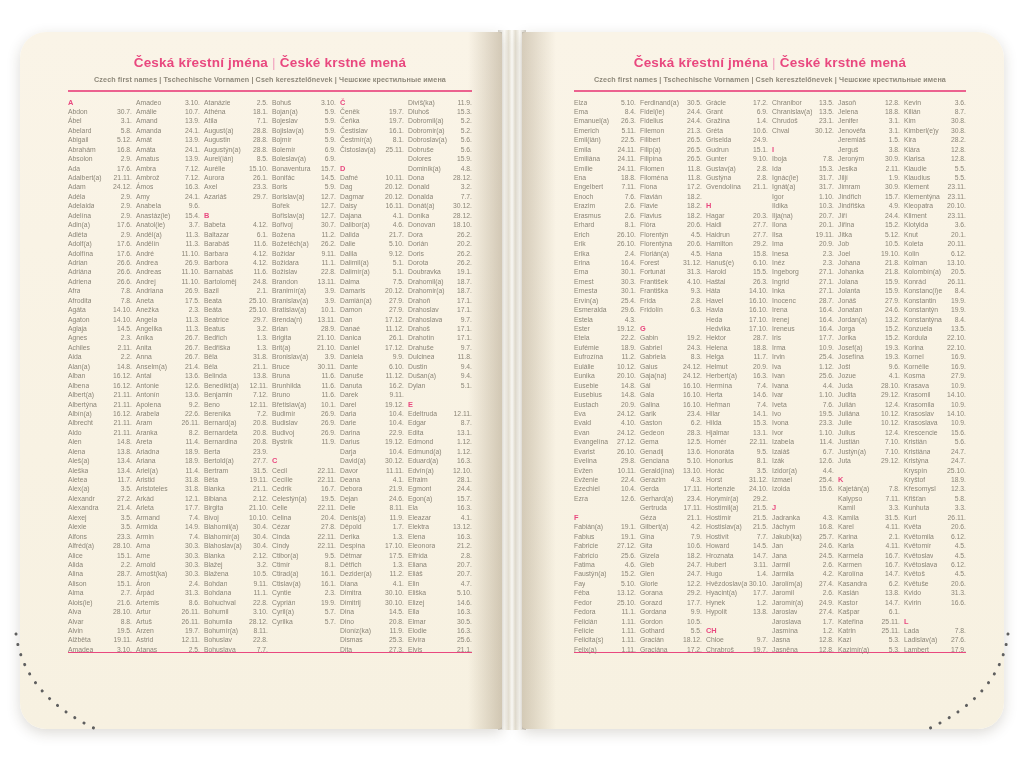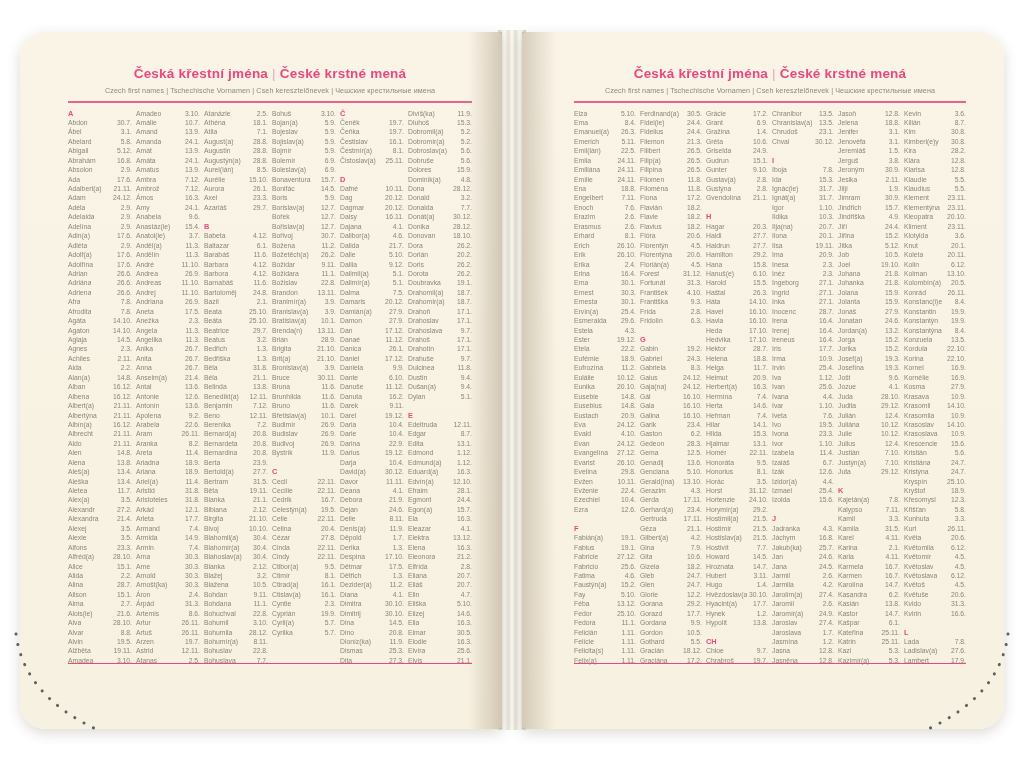--- a/index.html
+++ b/index.html
@@ -7,24 +7,24 @@
   .book{position:absolute;inset:0;}
   .page{position:absolute;top:32px;height:697px;width:482px;background:linear-gradient(180deg,#faf4e7 0%,#f8f2e3 60%,#f7f1e1 100%);box-shadow:0 4px 14px rgba(60,50,30,.18);}
   .page.left{left:20px;border-radius:26px 4px 4px 26px;}
   .page.right{left:522px;border-radius:4px 26px 26px 4px;}
   .page.left::after{content:"";position:absolute;top:0;right:0;width:34px;height:100%;background:linear-gradient(270deg,rgba(120,100,70,.30),rgba(120,100,70,0));pointer-events:none;}
   .page.right::after{content:"";position:absolute;top:0;left:0;width:34px;height:100%;background:linear-gradient(90deg,rgba(120,100,70,.28),rgba(120,100,70,0));pointer-events:none;}
   .gutter{position:absolute;top:30px;left:498px;width:28px;height:700px;background:linear-gradient(90deg,rgba(80,65,40,.25) 0%,#fdfcf8 22%,#e8e3d6 38%,#fdfcf8 50%,#e4dfd2 62%,#fdfcf8 78%,rgba(80,65,40,.28) 100%);}
   .content{position:absolute;top:0;bottom:0;}
   .page.left .content{left:48px;right:30px;}
   .page.right .content{left:52px;right:38px;}
-  .hdr{text-align:center;padding-top:34px;}
+  .hdr{text-align:center;padding-top:23px;}
   .title{font-size:13.5px;font-weight:700;color:var(--accent);letter-spacing:.2px;}
   .title .sep{font-weight:400;color:var(--accent-light);padding:0 4px;}
-  .subtitle{font-size:7.2px;color:#8e887a;margin-top:5px;letter-spacing:.1px;}
+  .subtitle{font-size:7.2px;color:#8e887a;margin-top:5px;letter-spacing:.1px;font-weight:bold;}
   .rule{height:1.5px;background:var(--accent);margin-top:6px;opacity:.85;}
   .cols{display:flex;gap:4px;margin-top:4px;height:557px;border-bottom:1.5px solid var(--accent);box-sizing:border-box;padding-top:2px;}
   .col{flex:1 1 0;min-width:0;}
   .row{display:flex;justify-content:space-between;align-items:baseline;height:9.45px;line-height:9.45px;font-size:6.8px;color:var(--ink);white-space:nowrap;}
   .row .nm{overflow:hidden;text-overflow:clip;}
   .row .dt{margin-left:2px;}
   .row.letter{font-weight:700;color:var(--accent);font-size:7.4px;}
   .row.spacer{visibility:hidden;}
   .stitch{position:absolute;pointer-events:none;}
   .stitch.bl{left:-10px;bottom:-12px;}

